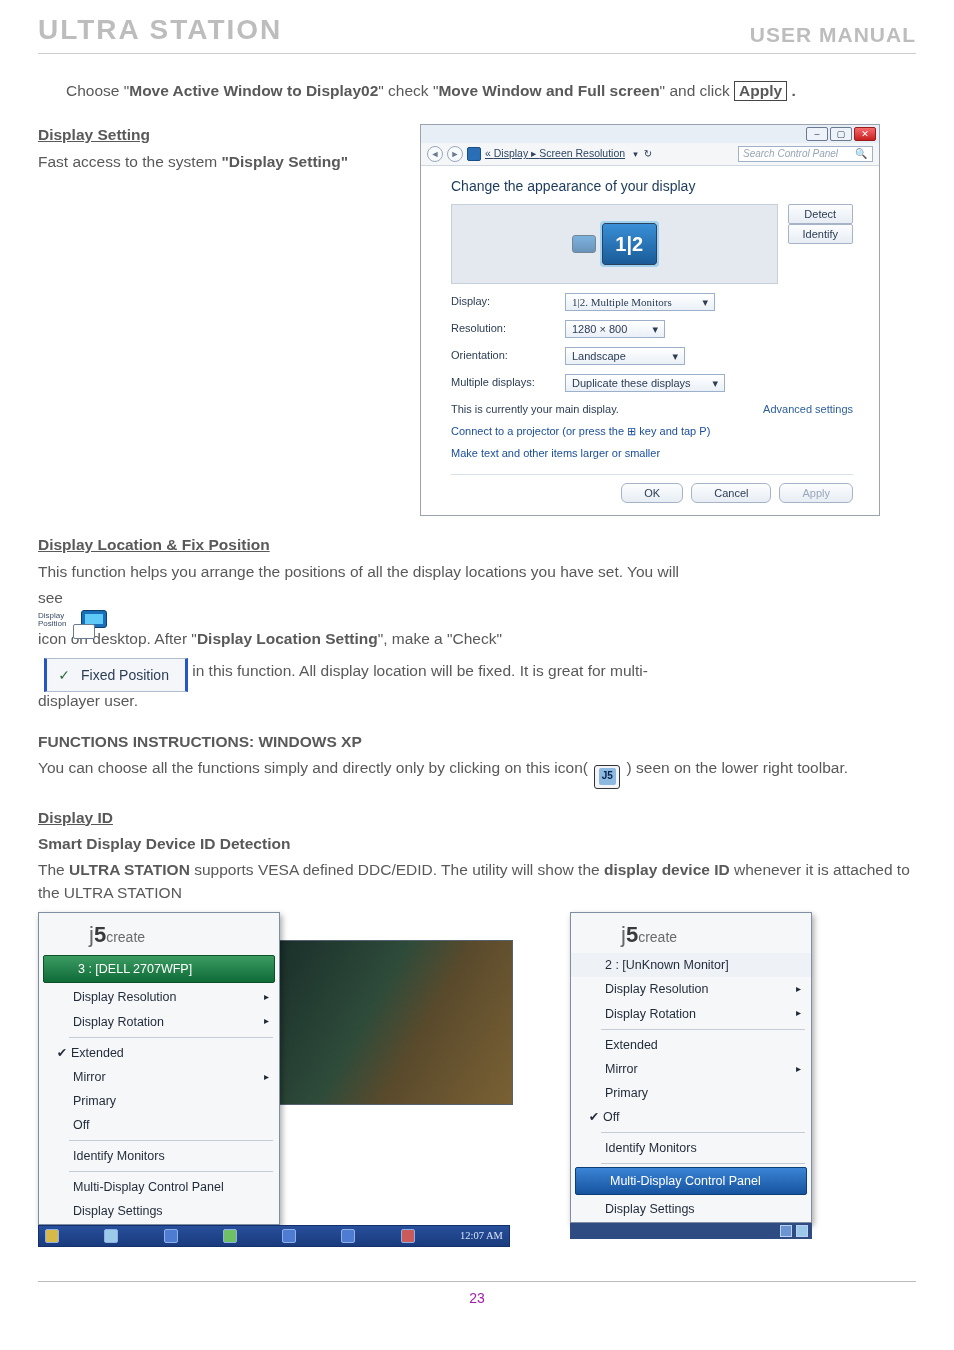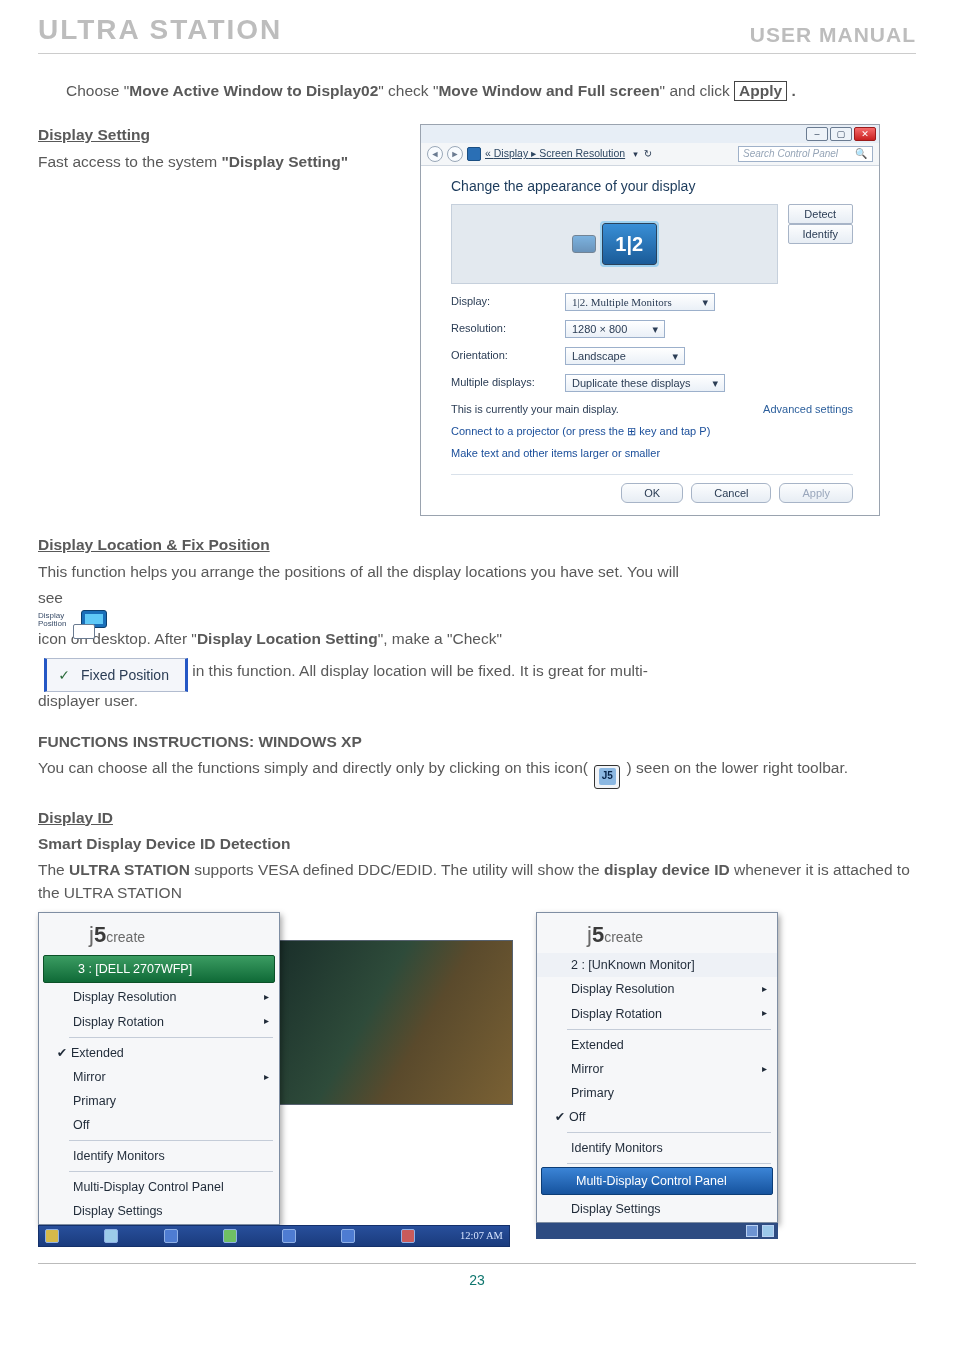--- a/index.html
+++ b/index.html
@@ -115,21 +115,21 @@
     background:#f4f6fa;padding:6px 16px 6px 10px;color:#2b3d55;font-size:14px;font-family:Tahoma,Arial,sans-serif;
     vertical-align:middle;margin-bottom:-6px;margin-left:6px;
   }
   .fixedpos .chk{width:14px;height:14px;border:0;color:#2a6a3a;display:flex;align-items:center;justify-content:center;font-size:14px;}
 
   
   .j5tray{display:inline-flex;width:26px;height:24px;border:1px solid #333;border-radius:3px;background:#f2f4f7;align-items:center;justify-content:center;vertical-align:-6px;margin:0 2px;}
   .j5tray .inner{background:#8cb8e2;border-radius:2px;padding:1px 3px;font-size:10px;color:#07244a;font-weight:700;font-family:Arial;}
 
   
-  .menus-row{display:flex;gap:26px;margin-top:8px;}
+  .menus-row{display:flex;gap:60px;margin-top:8px;}
   .ctxmenu{
     border:1px solid #7f8ea3;background:#f6f7f9;width:242px;font-family:Tahoma,Arial,sans-serif;font-size:12.5px;color:#1f2a38;
     box-shadow:2px 3px 6px rgba(0,0,0,.35);
   }
   .ctxmenu .brand{padding:6px 10px 2px 50px;font-size:22px;color:#6a6a6a;font-family:"Arial";}
   .ctxmenu .brand b{color:#3a3a3a;font-weight:700;}
   .ctxmenu .hl{background:linear-gradient(#3b9c62,#0f6a37);color:#fff;padding:4px 10px 4px 34px;border:1px solid #0c5128;margin:2px 4px;border-radius:2px;font-size:12.5px;}
   .ctxmenu .hl.blue{background:linear-gradient(#3b84d6,#16539e);border-color:#0c3d77;}
   .ctxmenu .row{display:flex;align-items:center;justify-content:space-between;padding:3px 10px 3px 34px;}
   .ctxmenu .row.left-pad-check{padding-left:14px;}
@@ -149,21 +149,21 @@
   .taskbar .ticon{width:14px;height:14px;border-radius:2px;background:#4e7cd2;border:1px solid #8fb0e6;}
   .taskbar .ticon.y{background:#d6b94a;}
   .taskbar .ticon.g{background:#6fbf64;}
   .taskbar .ticon.r{background:#c95b5b;}
   .taskbar .ticon.b{background:#9ccbe9;}
   .ctxmenu2-taskbit{
     display:flex;justify-content:flex-end;width:242px;background:#2e4c82;height:16px;align-items:center;padding-right:4px;gap:4px;
   }
   .ctxmenu2-taskbit .sq{width:12px;height:12px;background:#6d94d2;border:1px solid #b9d1f3;}
 
-  .pagenum{text-align:center;border-top:1px solid #bbb;margin-top:16px;padding-top:6px;color:#0f766e;font-size:14px;}
+  .pagenum{text-align:center;border-top:1px solid #bbb;margin-top:34px;padding-top:6px;color:#a21caf;font-size:14px;}
   p.block{margin-top:18px;}
 </style>
 </head>
 <body>
 
 <div class="hdr">
   <div class="title-left">ULTRA STATION</div>
   <div class="title-right">USER MANUAL</div>
 </div>
 

